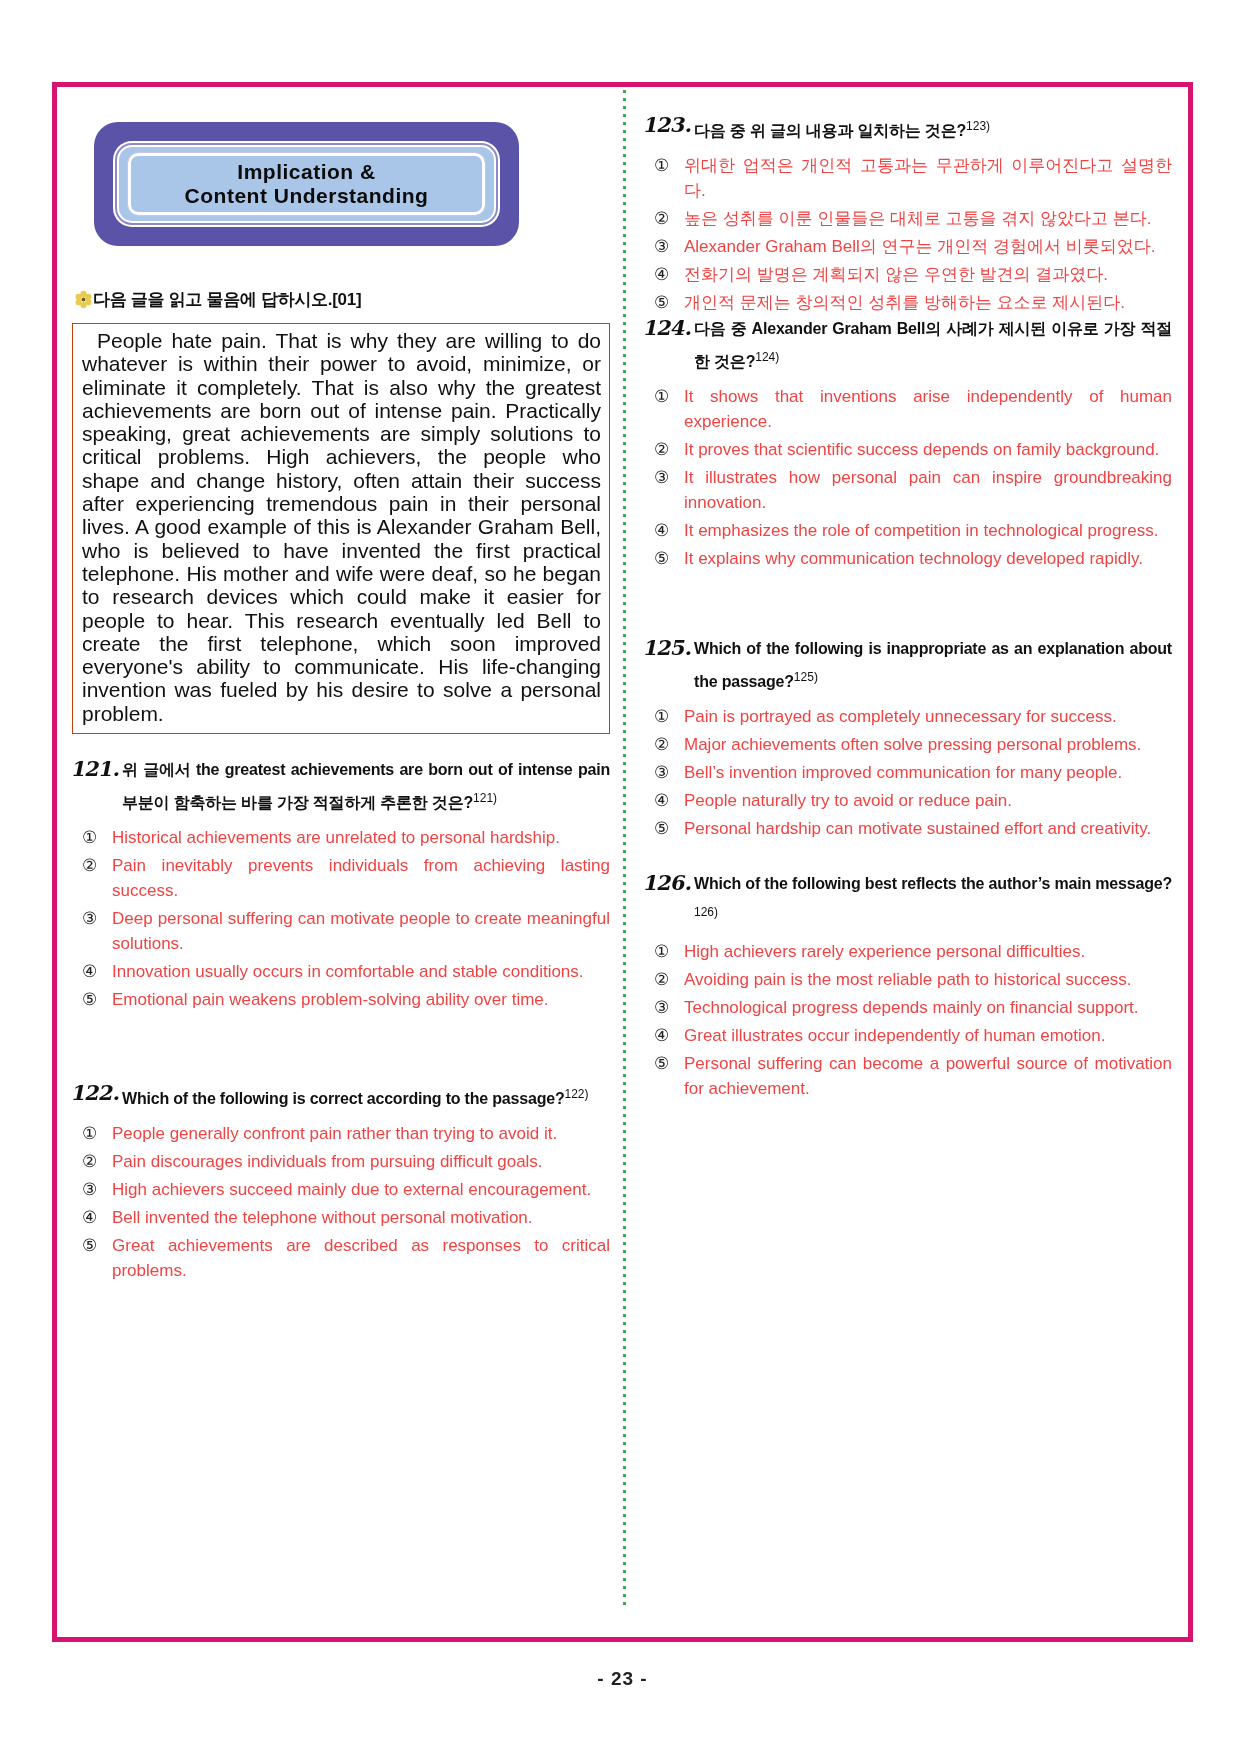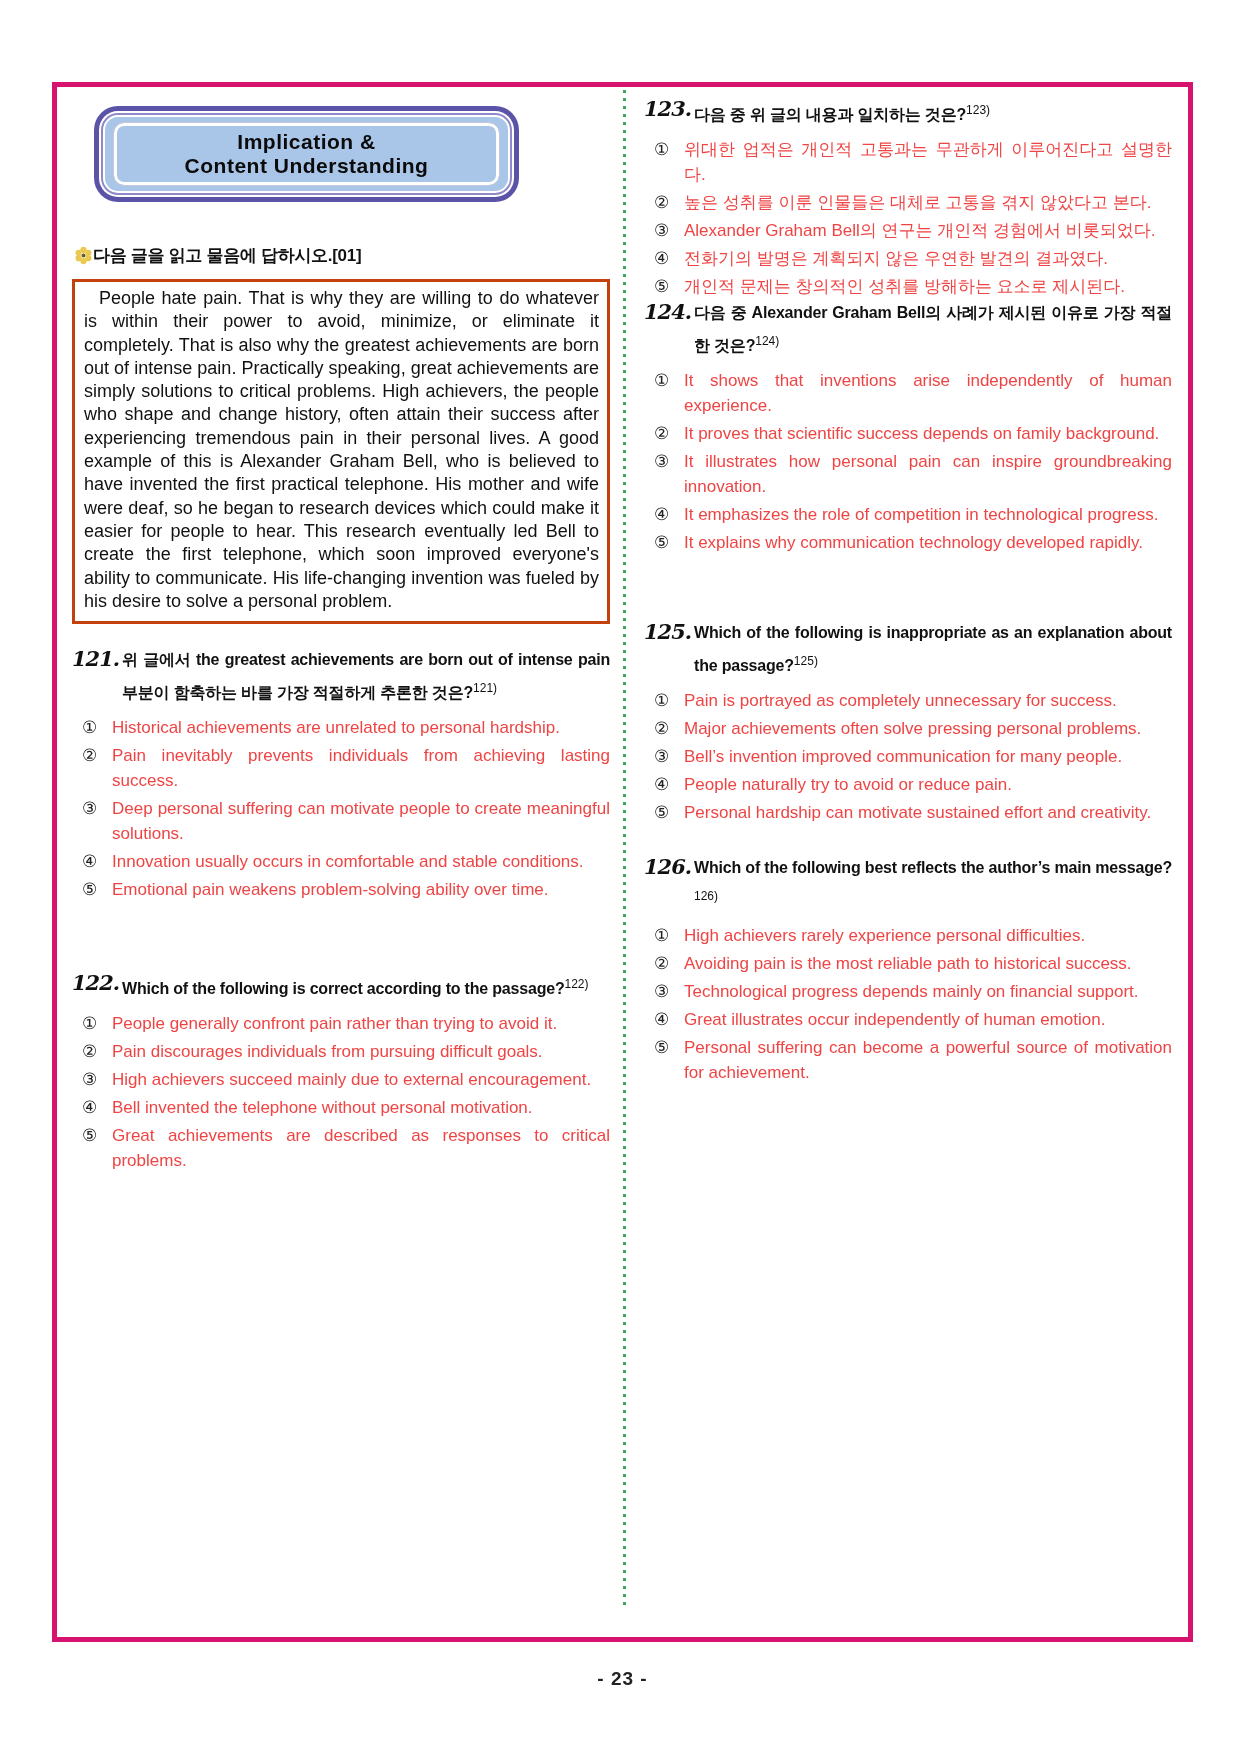--- a/index.html
+++ b/index.html
@@ -9,41 +9,41 @@
     -webkit-font-smoothing:antialiased;
   }
   .border-frame{
     position:absolute;left:52px;top:82px;width:1141px;height:1560px;
     border:5px solid #d6136f;box-sizing:border-box;
   }
   .divider{
     position:absolute;left:623px;top:90px;width:3px;height:1520px;
     background:repeating-linear-gradient(to bottom,#3aab52 0 3px,transparent 3px 8px);
   }
-  .col{position:absolute;top:92px;}
+  .col{position:absolute;top:108px;}
   .col-left{left:72px;width:538px;}
   .col-right{left:644px;width:528px;}
 
   
-  .badge{background:#5a53a8;border-radius:24px;padding:5px;width:425px;margin:14px 0 0 22px;box-sizing:border-box;}
+  .badge{background:#5a53a8;border-radius:24px;padding:19px;width:425px;margin:14px 0 0 22px;box-sizing:border-box;}
   .badge-r1{background:#fff;border-radius:19px;padding:2px;}
   .badge-r2{background:#8f89c9;border-radius:17px;padding:2px;}
   .badge-r3{background:#fff;border-radius:15px;padding:2px;}
   .badge-inner{background:#a9c6e9;border-radius:13px;padding:6px 9px;}
   .badge-ring{border:3px solid #fff;outline:1px solid #c2cad9;border-radius:10px;padding:4px 10px;text-align:center;}
   .badge-line{font-size:21px;line-height:24px;font-weight:700;letter-spacing:.5px;color:#0b0b0b;}
 
   
   .instruction{display:flex;align-items:center;margin-top:42px;margin-left:2px;}
   .instruction .txt{font-size:17px;font-weight:700;letter-spacing:-0.3px;}
 
   
   .passage-box{
-    margin-top:12px;border:3px solid #c2410c;padding:5px 8px 8px 9px;
-    font-size:18px;line-height:23.3px;text-align:justify;box-sizing:border-box;
+    margin-top:12px;border:1px solid #c2410c;padding:5px 8px 8px 9px;
+    font-size:21px;line-height:23.3px;text-align:justify;box-sizing:border-box;
   }
   .passage-box p{margin:0;text-indent:15px;}
 
   
   .question{display:grid;grid-template-columns:50px 1fr;align-items:start;}
   .q-num{
     font-family:"DejaVu Serif",serif;font-style:italic;font-weight:bold;
     font-size:21px;line-height:26px;letter-spacing:-1px;white-space:nowrap;
   }
   .q-stem{font-size:16px;font-weight:700;line-height:28px;text-align:justify;letter-spacing:-0.2px;}

